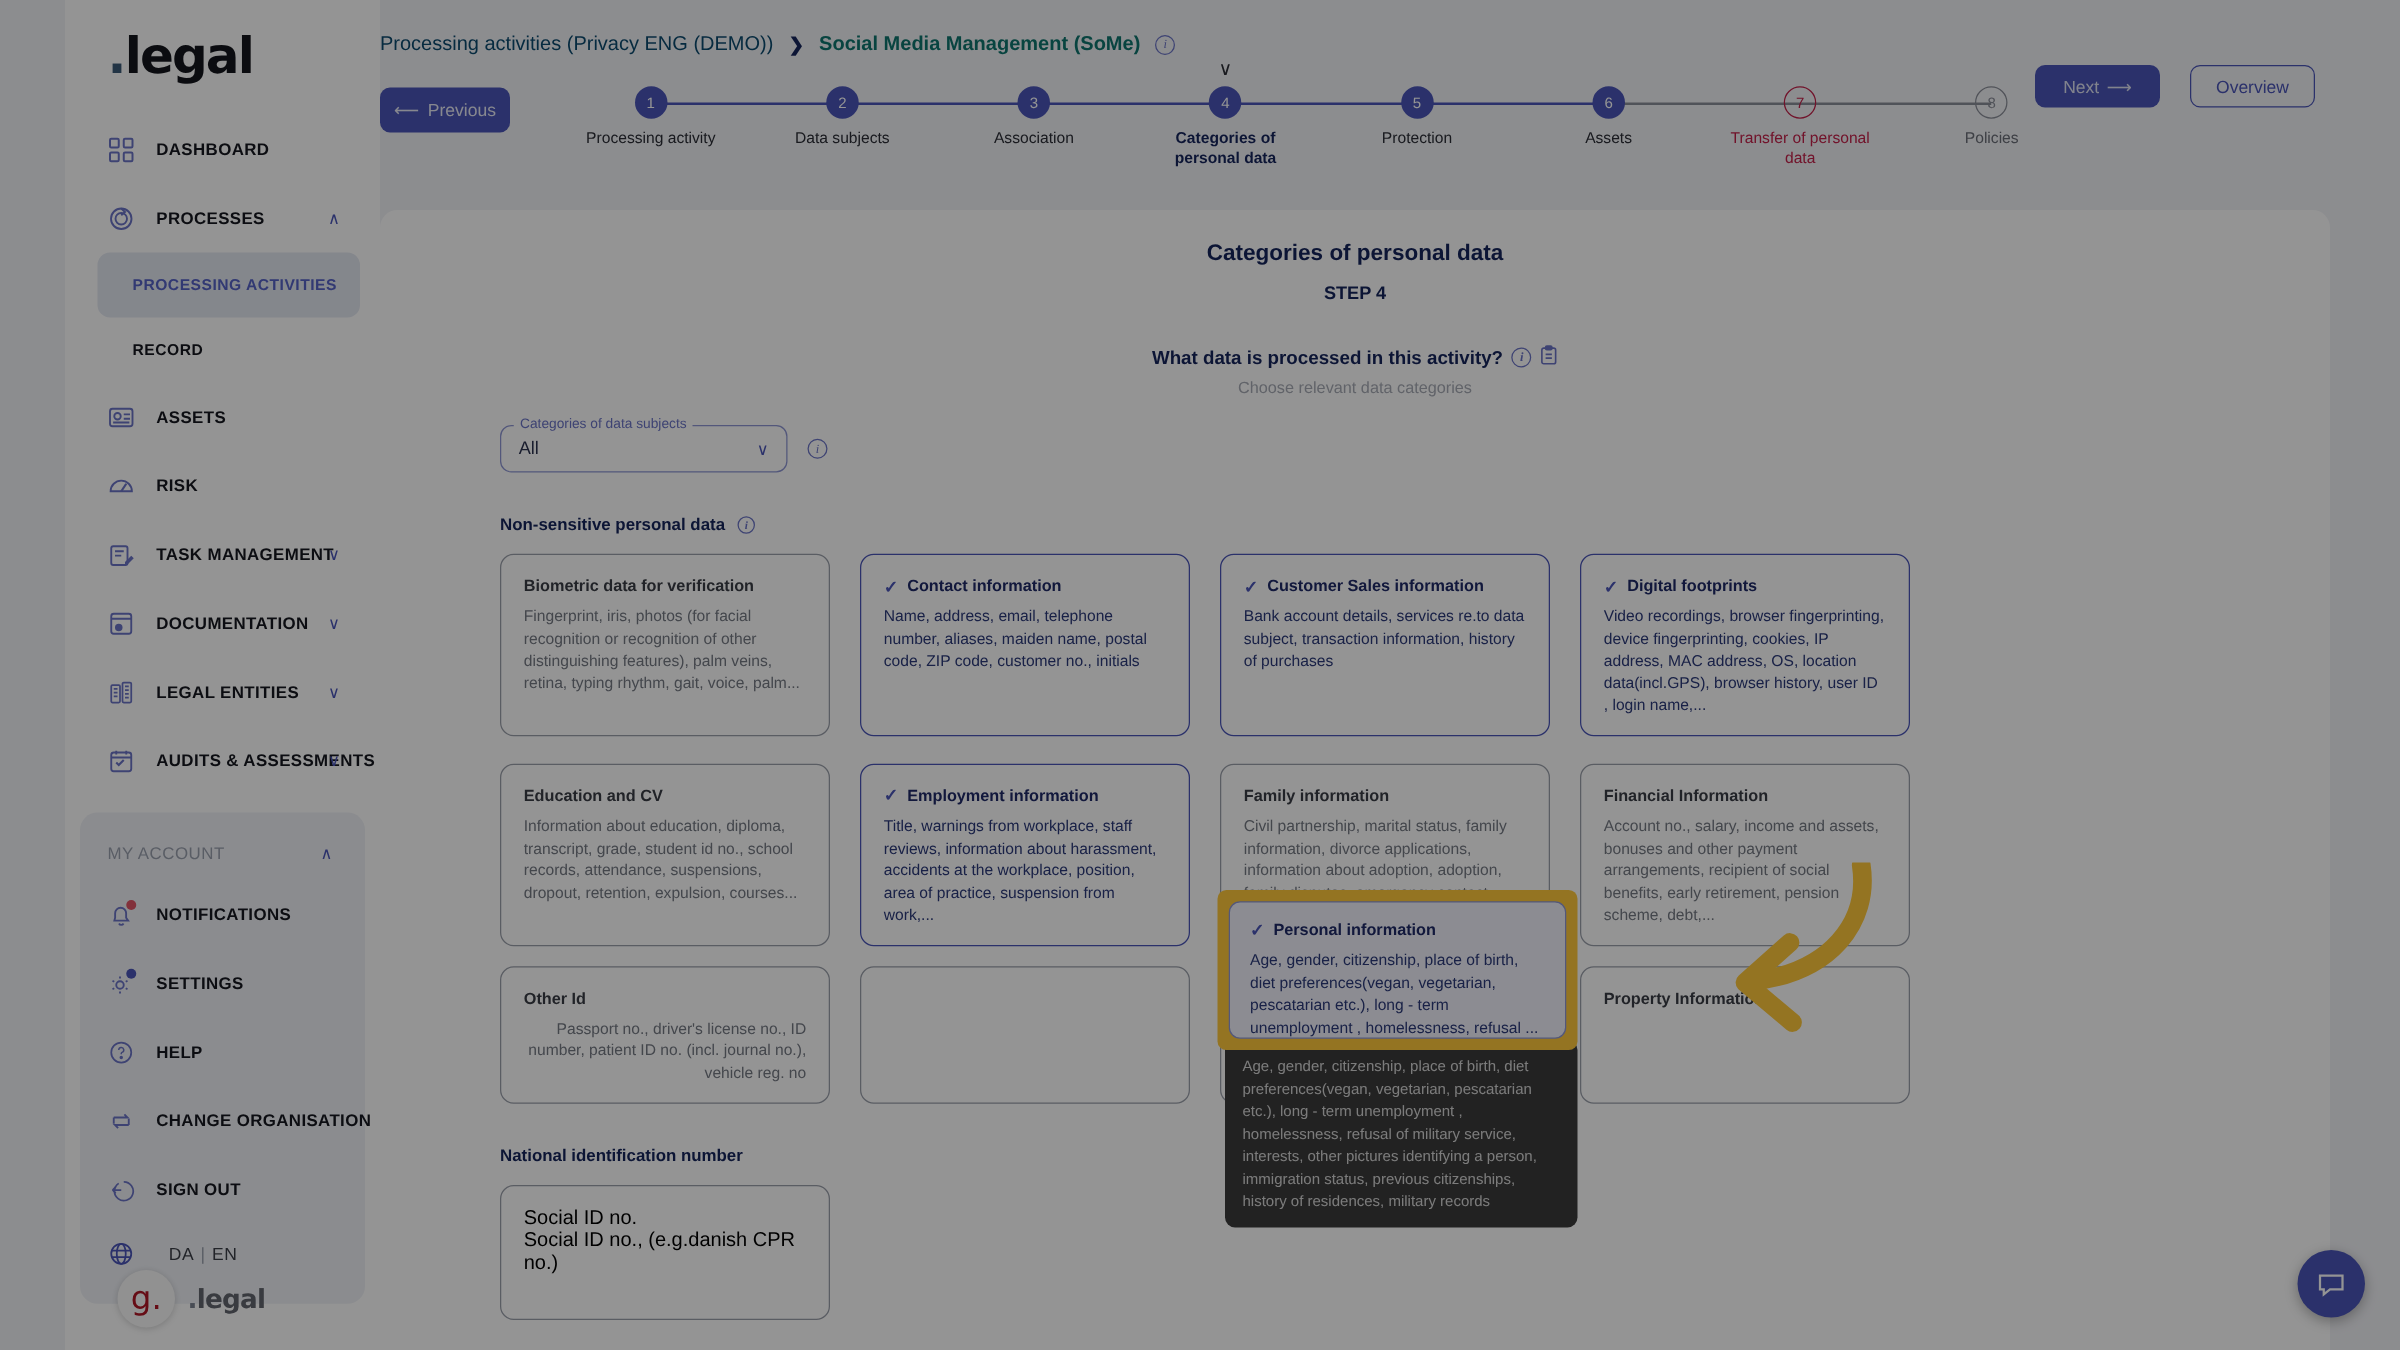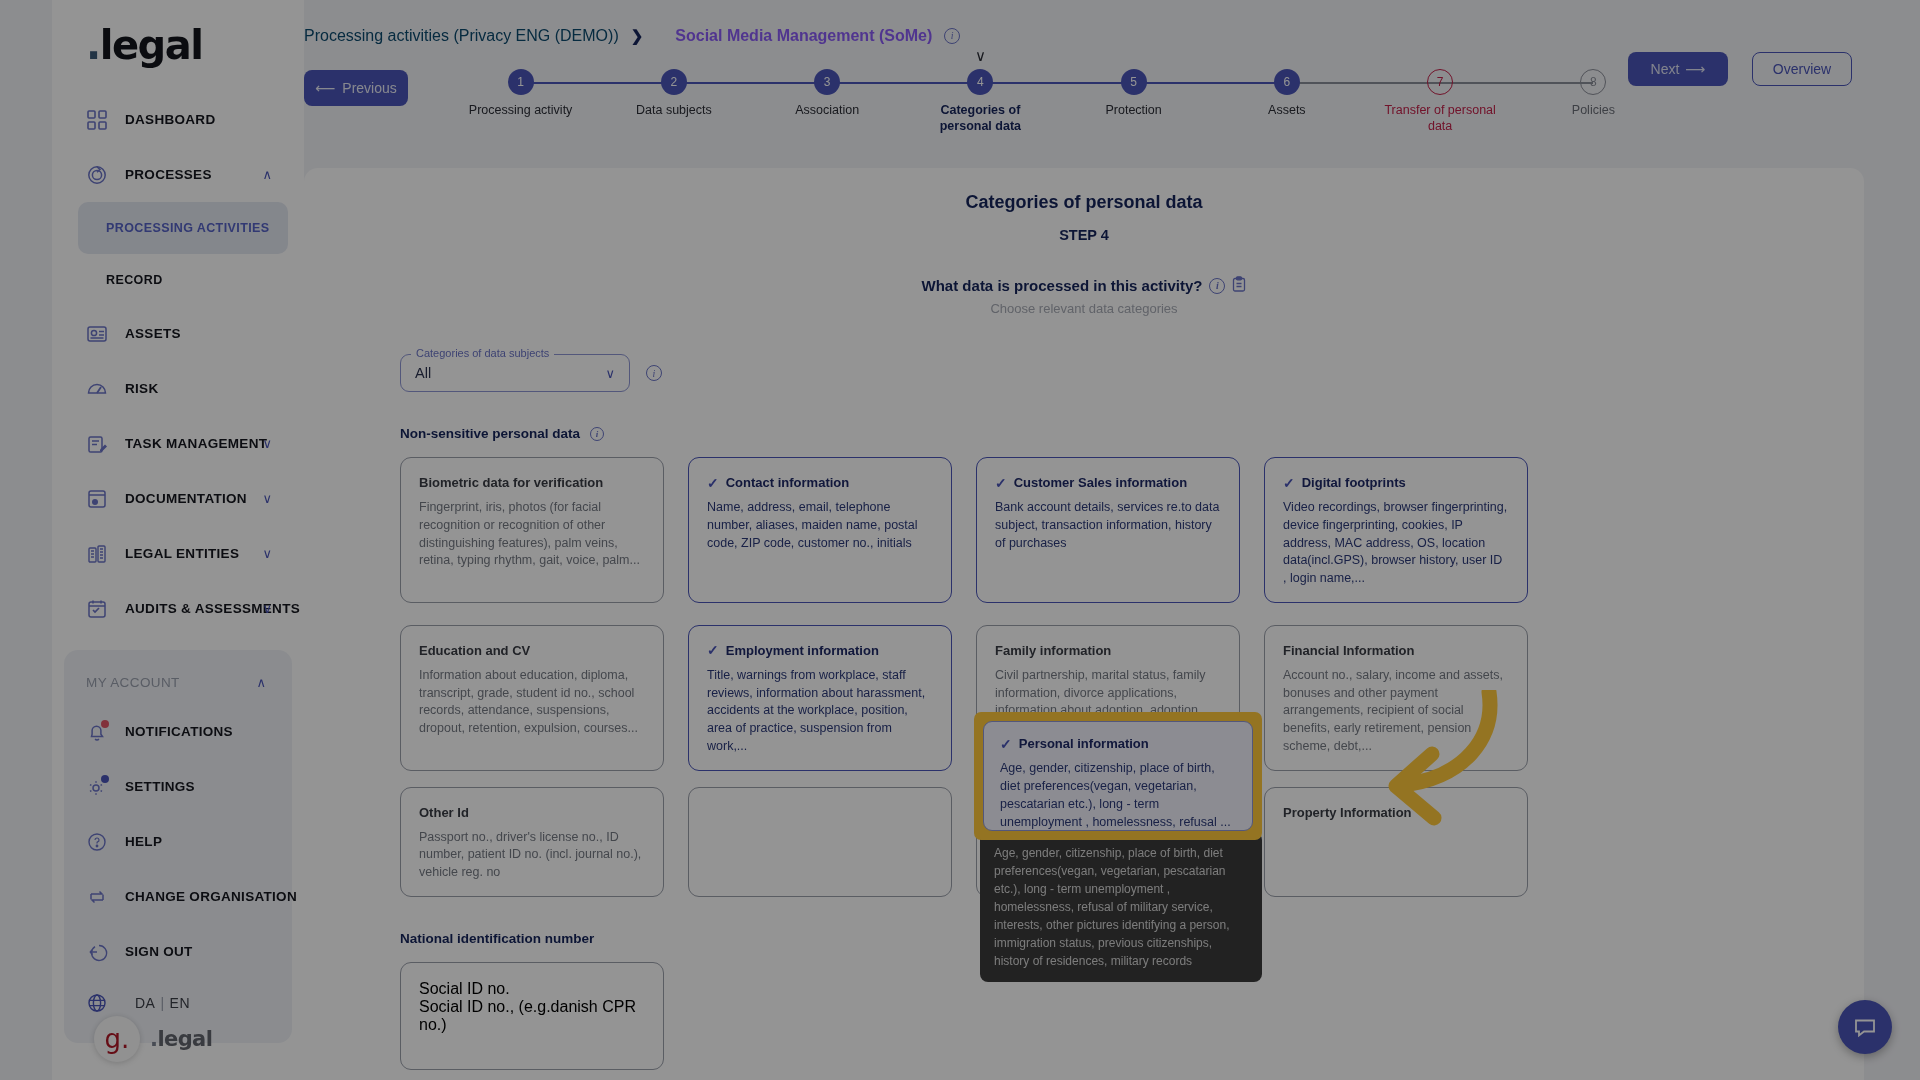--- a/index.html
+++ b/index.html
@@ -144,21 +144,21 @@
   }
 
   .breadcrumb {
     display: flex; align-items: center; gap: 12px;
     padding: 23px 0 0 0;
     margin-left: 0;
     height: 48px;
   }
   .bc-muted { font-size: 16px; color: #0c4a6e; }
   .bc-sep { color: #16255c; font-size: 15px; font-weight: 700; }
-  .bc-current { font-size: 16px; font-weight: 700; color: #8b5cf6; margin-left: 20px; }
+  .bc-current { font-size: 16px; font-weight: 700; color: #0f766e; }
 
   .info-circ {
     width: 16px; height: 16px; border-radius: 50%;
     border: 1.3px solid #6b74c6; display: inline-flex;
     align-items: center; justify-content: center;
     font-size: 10px; font-style: italic; color: #6b74c6;
     font-family: "Liberation Serif", serif;
     flex: 0 0 16px;
   }
   .info-circ.sm { width: 14px; height: 14px; font-size: 9px; flex: 0 0 14px; }
@@ -229,21 +229,21 @@
     overflow: hidden;
   }
   .ct-title { text-align: center; font-size: 18px; font-weight: 700; color: #16255c; padding-top: 24px; }
   .ct-step { text-align: center; font-size: 14.5px; font-weight: 700; color: #16255c; padding-top: 14px; }
   .ct-q {
     display: flex; align-items: center; justify-content: center; gap: 7px;
     margin-top: 33px; font-size: 15px; font-weight: 700; color: #16255c;
   }
   .ct-sub { text-align: center; font-size: 13px; color: #a7abb5; margin-top: 6px; }
 
-  .filter-row { display: flex; align-items: center; gap: 16px; margin: 38px 0 0 96px; }
+  .filter-row { display: flex; align-items: center; gap: 16px; margin: 23px 0 0 96px; }
   .select-wrap { position: relative; width: 230px; }
   .select-legend {
     position: absolute; top: -7px; left: 11px; background: #fff; padding: 0 5px;
     font-size: 11px; color: #6b74c6; z-index: 2; white-space: nowrap;
   }
   .select-box {
     width: 230px; height: 38px; border: 1.3px solid #8f97d4; border-radius: 9px;
     display: flex; align-items: center; padding: 0 14px;
     font-size: 14.5px; color: #2c3350; cursor: pointer; position: relative;
     background: #fff;
@@ -276,21 +276,21 @@
     font-size: 13px; font-weight: 700; color: #3a3d45;
     display: flex; align-items: center; gap: 7px;
     margin-bottom: 9px;
   }
   .card .c-desc { font-size: 12.5px; line-height: 1.42; color: #757a84; }
   .card.selected { border-color: #4a55b8; }
   .card.selected .c-title { color: #1f2a68; }
   .card.selected .c-desc { color: #2c3a7a; }
   .check { color: #4a55b8; font-size: 14px; font-weight: 700; line-height: 1; }
 
-  .grid.row3 .card { min-height: 108px; }
+  .grid.row3 .card { min-height: 108px; text-align: right; }
   .single-card-wrap { margin: 16px 0 0 96px; width: 264px; }
   .single-card {
     border: 1.2px solid #9ba0ab; border-radius: 11px;
     padding: 17px 18px; min-height: 108px; cursor: pointer;
   }
 
   
   .hl-wrap {
     position: absolute;
     left: 670px; top: 712px;

